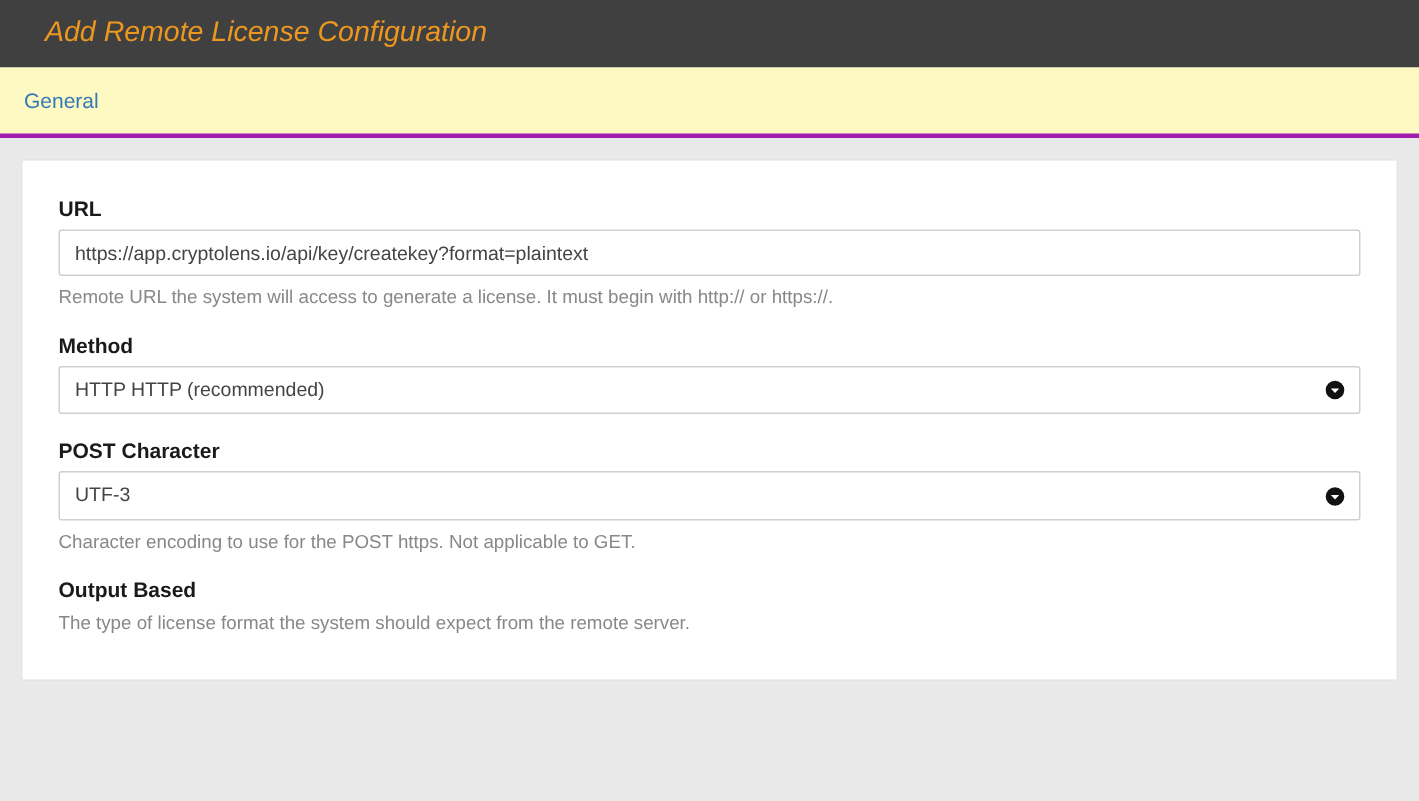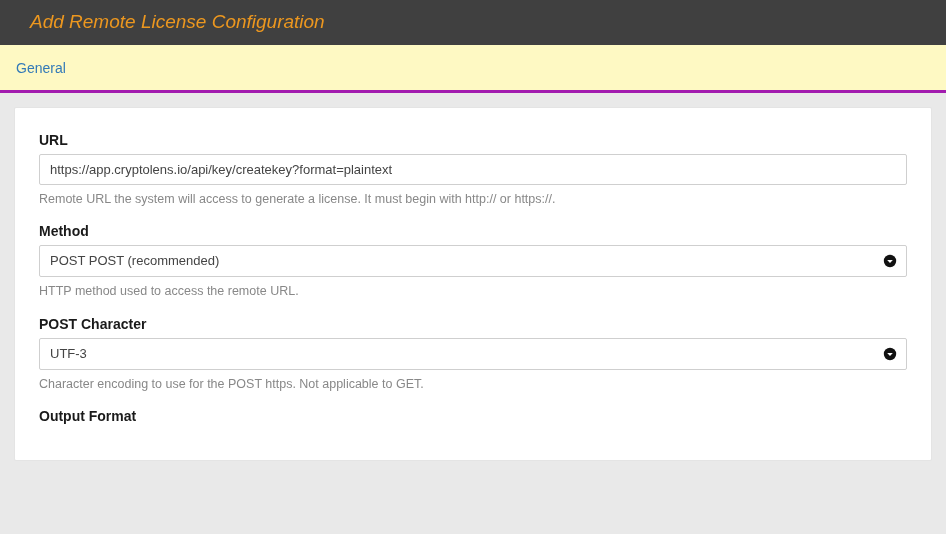--- a/index.html
+++ b/index.html
@@ -118,43 +118,43 @@
 
     <div class="form-group">
       <label class="form-label">URL</label>
       <input type="text" class="text-input" value="https://app.cryptolens.io/api/key/createkey?format=plaintext" style="">
       <div class="help-text">Remote URL the system will access to generate a license. It must begin with http:// or https://.</div>
     </div>
 
     <div class="form-group">
       <label class="form-label">Method</label>
       <div class="select-wrapper">
-        <div class="select-display">POST POST (recommended)</div>
+        <div class="select-display">HTTP HTTP (recommended)</div>
         <span class="select-arrow">
           <svg viewBox="0 0 14 14" width="14" height="14">
               <circle cx="7" cy="7" r="6.2" fill="#111"></circle>
               <path d="M4.2 6 L7 9 L9.8 6 Z" fill="#fff"></path>
             </svg>
         </span>
       </div>
-      <div class="help-text">HTTP method used to access the remote URL.</div>
     </div>
 
     <div class="form-group">
       <label class="form-label">POST Character</label>
       <div class="select-wrapper">
         <div class="select-display">UTF-3</div>
         <span class="select-arrow">
           <svg viewBox="0 0 14 14" width="14" height="14">
               <circle cx="7" cy="7" r="6.2" fill="#111"></circle>
               <path d="M4.2 6 L7 9 L9.8 6 Z" fill="#fff"></path>
             </svg>
         </span>
       </div>
       <div class="help-text">Character encoding to use for the POST https. Not applicable to GET.</div>
     </div>
 
     <div class="form-group">
-      <label class="form-label">Output Format</label>
+      <label class="form-label">Output Based</label>
+      <div class="help-text">The type of license format the system should expect from the remote server.</div>
     </div>
 
   </div>
 </div>
 
 </body></html>

